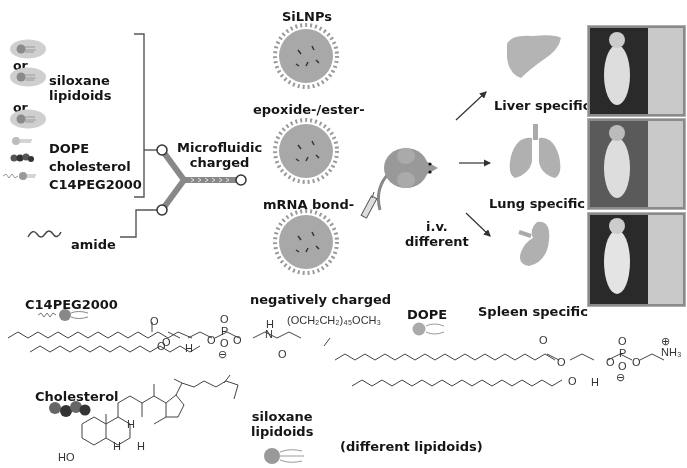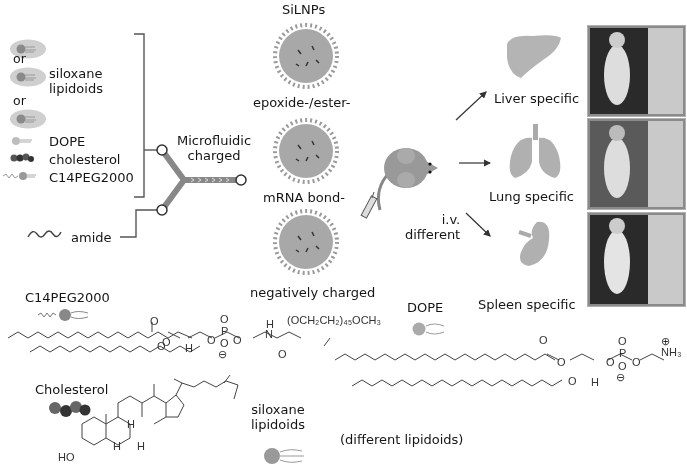--- a/index.html
+++ b/index.html
@@ -1,18 +1,18 @@
 <!DOCTYPE html>
 <html><head>
 <meta charset="utf-8">
 <style>
   html, body { margin:0; padding:0; background:#ffffff; }
   body { width:687px; height:468px; position:relative; overflow:hidden;
          font-family:"DejaVu Sans", sans-serif; color:#111; }
-  .lbl { position:absolute; font-weight:normal; font-size:13px; line-height:15px; white-space:nowrap; color:#151515; }
+  .lbl { position:absolute; font-weight:bold; font-size:13px; line-height:15px; white-space:nowrap; color:#151515;margin-top:7px; }
   .sm { font-size:12.5px; }
   .chem { position:absolute; font-family:"Liberation Sans", sans-serif; font-size:11px; color:#333; white-space:nowrap; }
   svg { position:absolute; overflow:visible; }
   .panel { position:absolute; background:#8a8a8a; border:1px solid #b0b0b0; }
   .panel .body { position:absolute; left:2px; top:2px; bottom:2px; width:60%; background:#2a2a2a; }
   .panel .organs { position:absolute; right:2px; top:2px; bottom:2px; width:36%; background:#c9c9c9; }
 </style>
 </head>
 <body>
 
@@ -112,21 +112,21 @@
   <ellipse cx="36" cy="16" rx="9" ry="8" fill="#aaa"></ellipse>
   <ellipse cx="36" cy="40" rx="9" ry="8" fill="#aaa"></ellipse>
   <path d="M54 20 L68 28 L54 36 Z" fill="#999"></path>
   <circle cx="60" cy="24" r="1.6" fill="#111"></circle>
     <circle cx="60" cy="32" r="1.6" fill="#111"></circle>
 </svg>
 <svg style="left:360px;top:190px" width="24" height="38">
   <rect x="6" y="6" width="6" height="22" transform="rotate(28 9 17)" fill="#ddd" stroke="#555"></rect>
   <path d="M14 2 L12 8" stroke="#555"></path>
 </svg>
-<div class="lbl" style="left:405px;top:212px;text-align:right">
+<div class="lbl" style="left:405px;top:212px;text-align:center">
   <div>i.v.</div>
   <div>different</div>
 </div>
 
 <svg style="left:0;top:0" width="687" height="468">
   <defs>
       <marker id="ah" markerWidth="6" markerHeight="6" refX="5" refY="3" orient="auto">
         <path d="M0 0 L6 3 L0 6 Z" fill="#333"></path>
       </marker>
     </defs>

